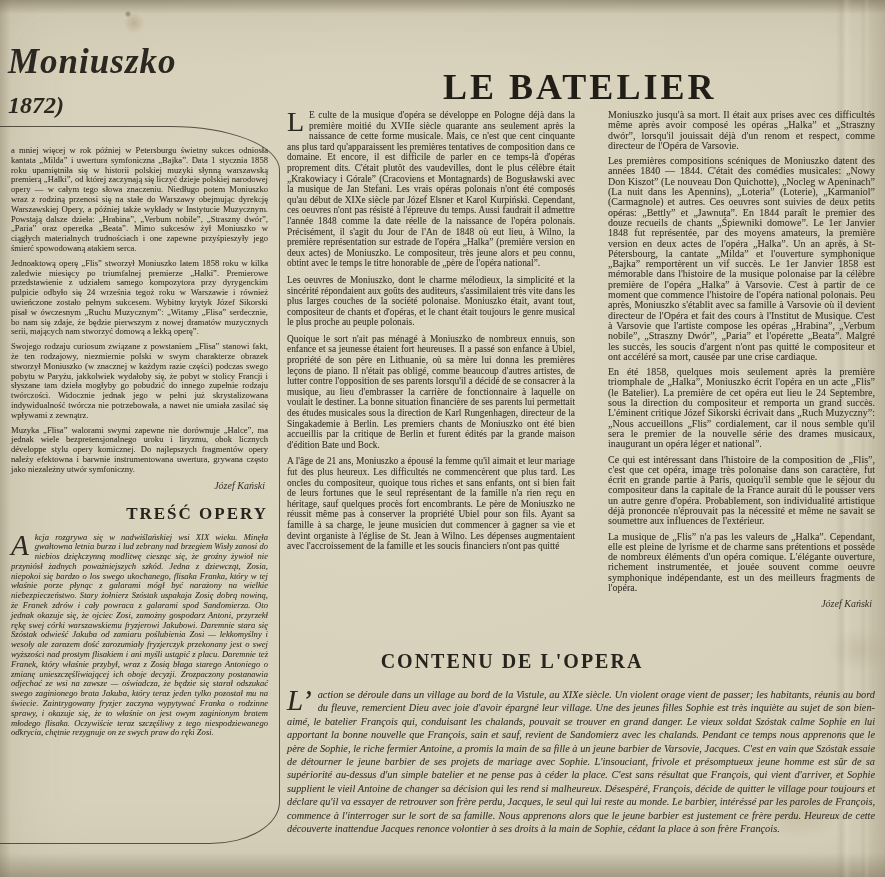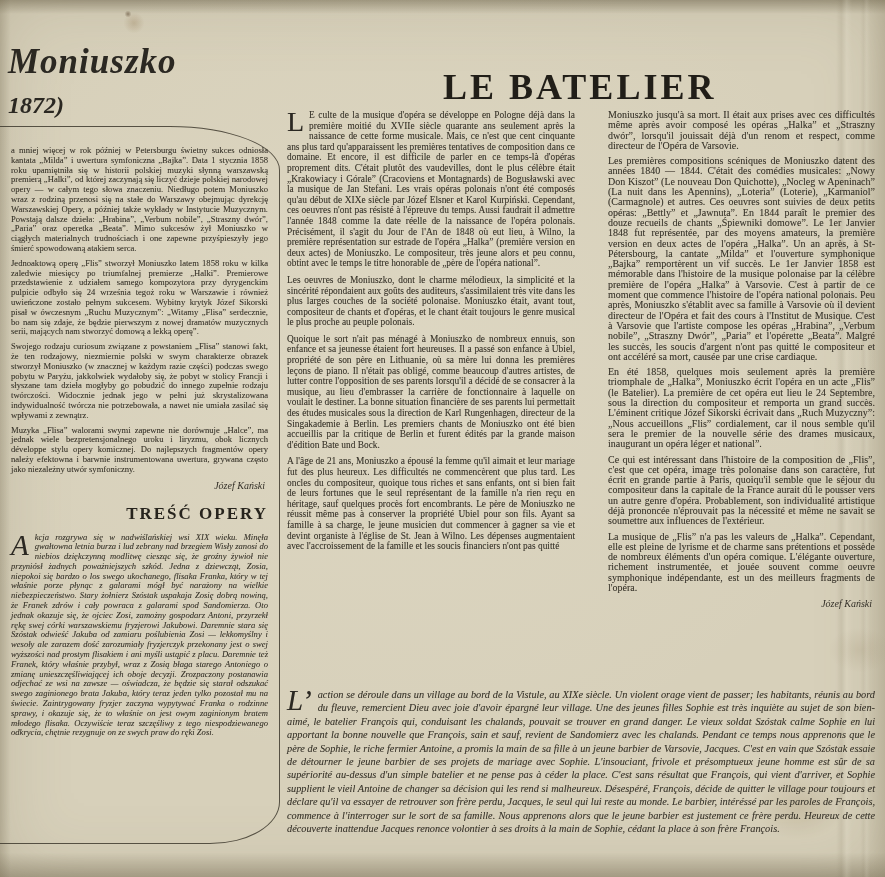--- a/index.html
+++ b/index.html
@@ -112,16 +112,17 @@
 
   <div class="col right">
     <p>Moniuszko jusqu'à sa mort. Il était aux prises avec ces difficultés même après avoir composé les opéras „Halka” et „Straszny dwór”, lorsqu'il jouissait déjà d'un renom et respect, comme directeur de l'Opéra de Varsovie.</p>
     <p>Les premières compositions scéniques de Moniuszko datent des années 1840 — 1844. C'était des comédies musicales: „Nowy Don Kiszot” (Le nouveau Don Quichotte), „Nocleg w Apeninach” (La nuit dans les Apennins), „Loteria” (Loterie), „Karmaniol” (Carmagnole) et autres. Ces oeuvres sont suivies de deux petits opéras: „Bettly” et „Jawnuta”. En 1844 paraît le premier des douze recueils de chants „Śpiewniki domowe”. Le 1er Janvier 1848 fut représentée, par des moyens amateurs, la première version en deux actes de l'opéra „Halka”. Un an après, à St-Pétersbourg, la cantate „Milda” et l'ouverture symphonique „Bajka” remportèrent un vif succès. Le 1er Janvier 1858 est mémorable dans l'histoire de la musique polonaise par la célèbre première de l'opéra „Halka” à Varsovie. C'est à partir de ce moment que commence l'histoire de l'opéra national polonais. Peu après, Moniuszko s'établit avec sa famille à Varsovie où il devient directeur de l'Opéra et fait des cours à l'Institut de Musique. C'est à Varsovie que l'artiste compose les opéras „Hrabina”, „Verbum nobile”, „Straszny Dwór”, „Paria” et l'opérette „Beata”. Malgré les succès, les soucis d'argent n'ont pas quitté le compositeur et ont accéléré sa mort, causée par une crise cardiaque.</p>
     <p>En été 1858, quelques mois seulement après la première triomphale de „Halka”, Moniuszko écrit l'opéra en un acte „Flis” (le Batelier). La première de cet opéra eut lieu le 24 Septembre, sous la direction du compositeur et remporta un grand succès. L'éminent critique Józef Sikorski écrivait dans „Ruch Muzyczny”: „Nous accueillons „Flis” cordialement, car il nous semble qu'il sera le premier de la nouvelle série des drames musicaux, inaugurant un opéra léger et national”.</p>
     <p>Ce qui est intéressant dans l'histoire de la composition de „Flis”, c'est que cet opéra, image très polonaise dans son caractère, fut écrit en grande partie à Paris, quoiqu'il semble que le séjour du compositeur dans la capitale de la France aurait dû le pousser vers un autre genre d'opéra. Probablement, son individualité artistique déjà prononcée n'éprouvait pas la nécessité et même ne savait se soumettre aux influences de l'extérieur.</p>
     <p>La musique de „Flis” n'a pas les valeurs de „Halka”. Cependant, elle est pleine de lyrisme et de charme sans prétentions et possède de nombreux éléments d'un opéra comique. L'élégante ouverture, richement instrumentée, et jouée souvent comme oeuvre symphonique indépendante, est un des meilleurs fragments de l'opéra.</p>
     <div class="sig">Józef Kański</div>
   </div>
 
+  <h2 class="contenu">CONTENU DE L'OPERA</h2>
 
   <div class="bottom"><span class="dropcap-italic">L’</span><span>action se déroule dans un village au bord de la Vistule, au XIXe siècle. Un violent orage vient de passer; les habitants, réunis au bord du fleuve, remercient Dieu avec joie d'avoir épargné leur village. Une des jeunes filles Sophie est très inquiète au sujet de son bien-aimé, le batelier François qui, conduisant les chalands, pouvait se trouver en grand danger. Le vieux soldat Szóstak calme Sophie en lui apportant la bonne nouvelle que François, sain et sauf, revient de Sandomierz avec les chalands. Pendant ce temps nous apprenons que le père de Sophie, le riche fermier Antoine, a promis la main de sa fille à un jeune barbier de Varsovie, Jacques. C'est en vain que Szóstak essaie de détourner le jeune barbier de ses projets de mariage avec Sophie. L'insouciant, frivole et présomptueux jeune homme est sûr de sa supériorité au-dessus d'un simple batelier et ne pense pas à céder la place. C'est sans résultat que François, qui vient d'arriver, et Sophie supplient le vieil Antoine de changer sa décision qui les rend si malheureux. Désespéré, François, décide de quitter le village pour toujours et déclare qu'il va essayer de retrouver son frère perdu, Jacques, le seul qui lui reste au monde. Le barbier, intéréssé par les paroles de François, commence à l'interroger sur le sort de sa famille. Nous apprenons alors que le jeune barbier est justement ce frère perdu. Heureux de cette découverte inattendue Jacques renonce volontier à ses droits à la main de Sophie, cédant la place à son frère François.</span></div>
 
 </div>
 
 </body></html>

